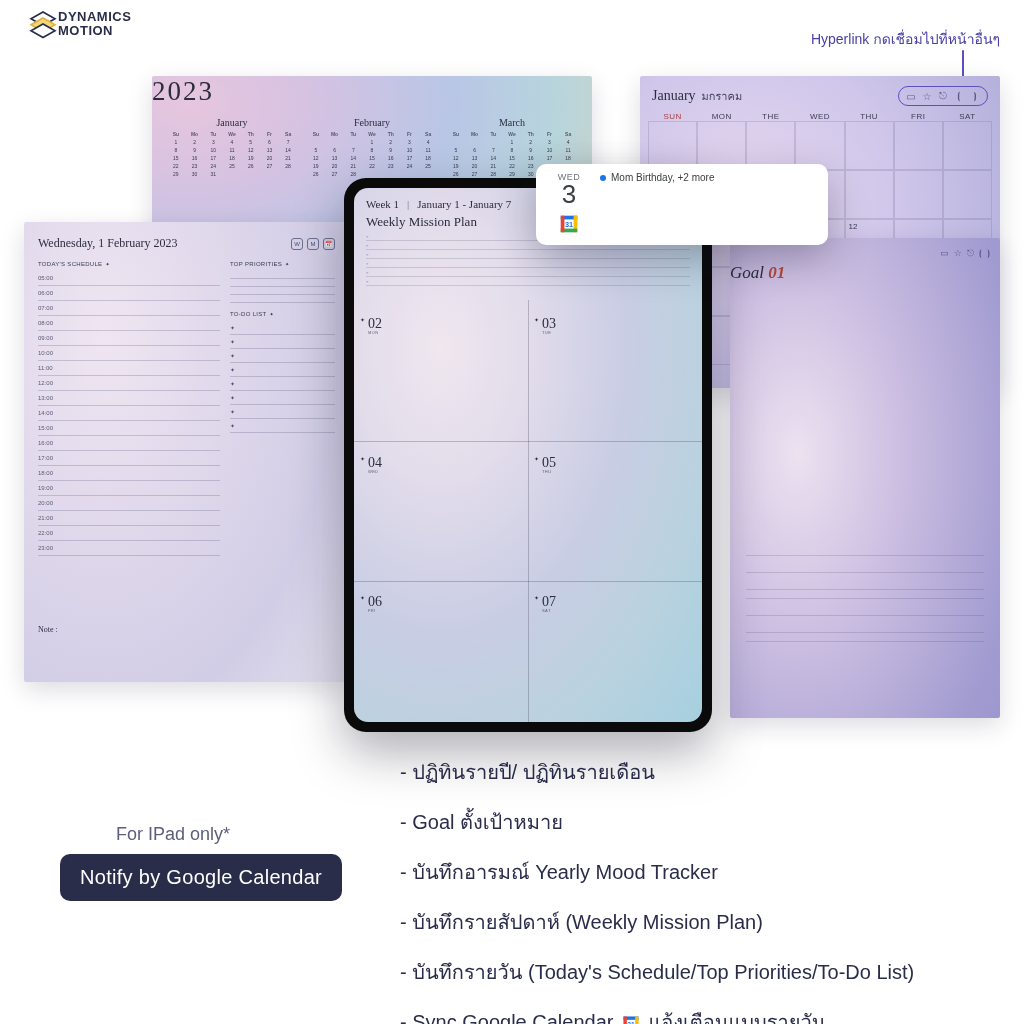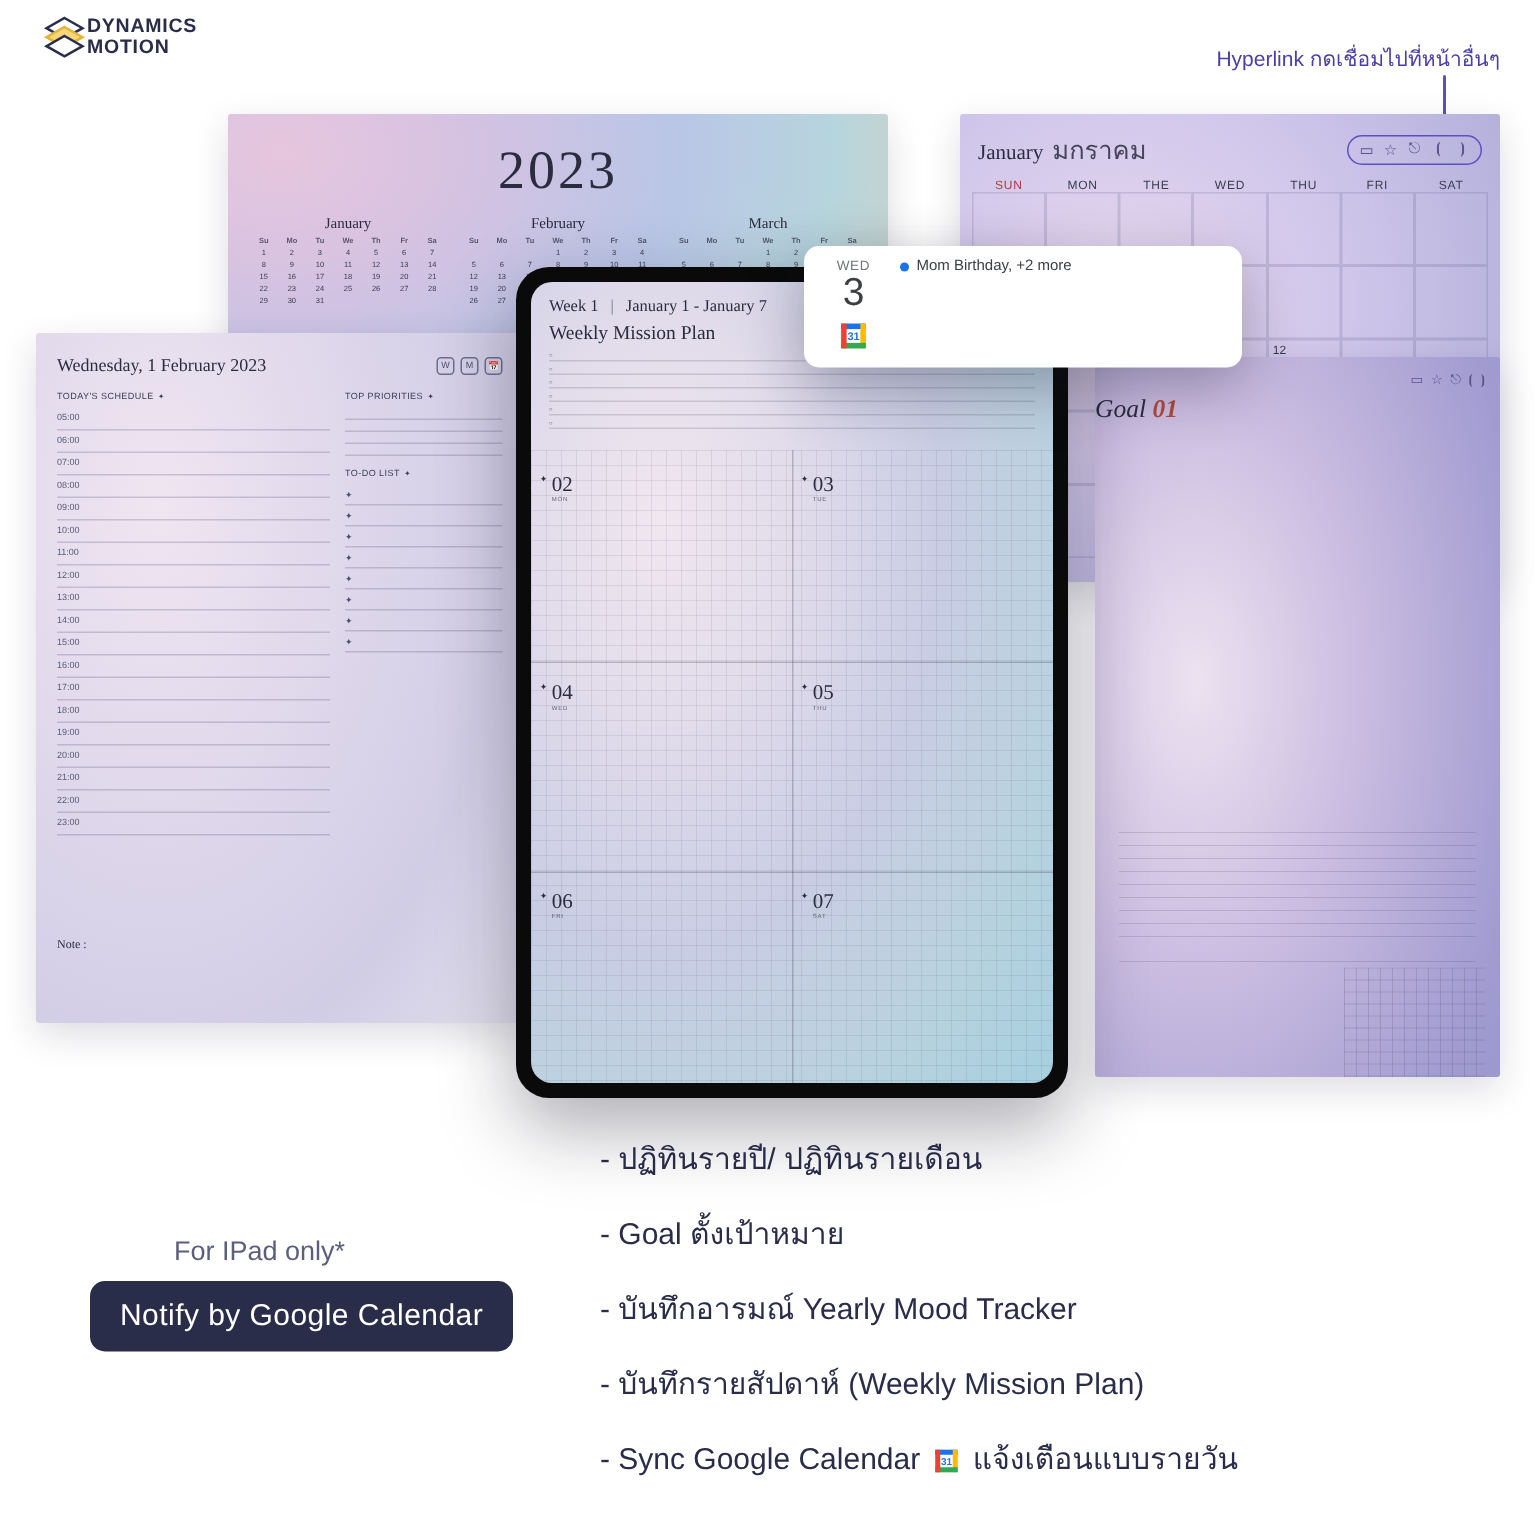--- a/index.html
+++ b/index.html
@@ -14,34 +14,34 @@
   
   .hyperlink-note { position: absolute; top: 28px; right: 24px; color: #4a3fa6; font-size: 14px; font-weight: 500; }
   .hyperlink-line { position: absolute; top: 50px; right: 60px; width: 2px; height: 28px; background: #5e4fc0; border-radius: 2px; }
 
   
   .card { position: absolute; border-radius: 2px; box-shadow: 0 8px 24px rgba(30,30,60,.15); overflow: hidden; }
 
   
   .year-page { top: 76px; left: 152px; width: 440px; height: 260px;
     background: radial-gradient(120% 140% at 8% 10%, #e7c6de 0%, #d4c2e2 25%, #b9c6e6 50%, #b7d5dd 70%, #d6d2c2 90%); }
-  .year-title { text-align: center; font-size: 36px; font-family: Georgia, serif; color: #2b2d3f; margin-top: 16px; letter-spacing: 2px; }
+  .year-title { font-size: 27px; font-family: Georgia, serif; color: #2b2d3f; letter-spacing: 2px; }
   .year-months { display: flex; justify-content: space-around; margin-top: 10px; padding: 0 10px; }
   .mini-month { width: 130px; }
   .mm-title { text-align: center; font-size: 10px; font-family: Georgia, serif; color: #2b2d3f; margin-bottom: 3px; }
   .mm-grid { display: grid; grid-template-columns: repeat(7, 1fr); font-size: 5px; color: #3a3c4f; gap: 1px; text-align: center; }
   .mm-grid span { line-height: 7px; }
   .mm-dow { font-weight: 600; opacity: .8; }
 
   
   .month-page { top: 76px; right: 24px; width: 360px; height: 312px;
     background: radial-gradient(120% 140% at 30% 40%, #e6d7ef 0%, #cfc6ea 35%, #b0add9 70%, #a3a7d2 100%); }
   .month-head { display: flex; justify-content: space-between; align-items: center; padding: 10px 12px 6px; }
   .month-head-left { font-family: Georgia, serif; font-size: 14px; color: #2b2d3f; display: flex; gap: 6px; align-items: baseline; }
-  .month-head-left .thai { font-size: 17px; opacity: .85; }
+  .month-head-left .thai { font-size: 11px; opacity: .85; }
   .mh-icons { display: flex; gap: 4px; border: 1.5px solid #5e4fc0; border-radius: 10px; padding: 3px 6px; }
   .mh-icons span { width: 12px; height: 12px; display: flex; align-items: center; justify-content: center; color: #5a568d; font-size: 10px; }
   .month-dow { display: grid; grid-template-columns: repeat(7, 1fr); text-align: center; font-size: 8px; padding: 0 8px; color: #3a3c4f; letter-spacing: .5px; }
   .month-dow span:first-child { color: #a84040; }
   .month-grid { display: grid; grid-template-columns: repeat(7, 1fr); grid-template-rows: repeat(5, 1fr); font-size: 8px; padding: 0 8px; height: 244px; }
   .month-cell { border: 0.3px solid rgba(80,80,120,.18); padding: 2px 3px; color: #3a3c4f; }
 
   
   .daily-page { top: 222px; left: 24px; width: 325px; height: 460px;
     background: radial-gradient(130% 150% at 25% 25%, #f0e6f2 0%, #e2daec 25%, #d1cde6 55%, #eceaef 90%); padding: 14px 14px; }
@@ -499,20 +499,21 @@
       <span>Mom Birthday, +2 more</span>
     </div>
   </div>
 </div>
 
 <div class="bullets">
   <div>- ปฏิทินรายปี/ ปฏิทินรายเดือน</div>
   <div>- Goal ตั้งเป้าหมาย</div>
   <div>- บันทึกอารมณ์ Yearly Mood Tracker</div>
   <div>- บันทึกรายสัปดาห์ (Weekly Mission Plan)</div>
+  <div>- บันทึกรายวัน (Today's Schedule/Top Priorities/To-Do List)</div>
   <div>
     <span>- Sync Google Calendar</span>
     <svg class="gc-mini" viewBox="0 0 48 48">
       <rect x="6" y="6" width="36" height="36" rx="4" fill="#fff" stroke="#dadce0"></rect>
       <rect x="6" y="6" width="36" height="8" fill="#1a73e8"></rect>
         <rect x="34" y="6" width="8" height="36" fill="#fbbc04"></rect>
       <rect x="6" y="34" width="36" height="8" fill="#34a853"></rect>
         <rect x="6" y="6" width="8" height="36" fill="#ea4335"></rect>
       <text x="24" y="30" text-anchor="middle" font-size="16" fill="#1a73e8" font-family="Arial" font-weight="600">31</text>
     </svg>

